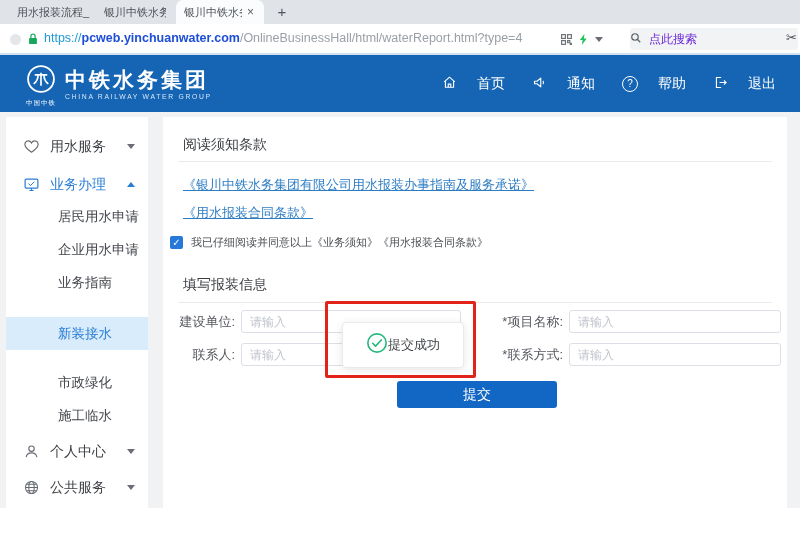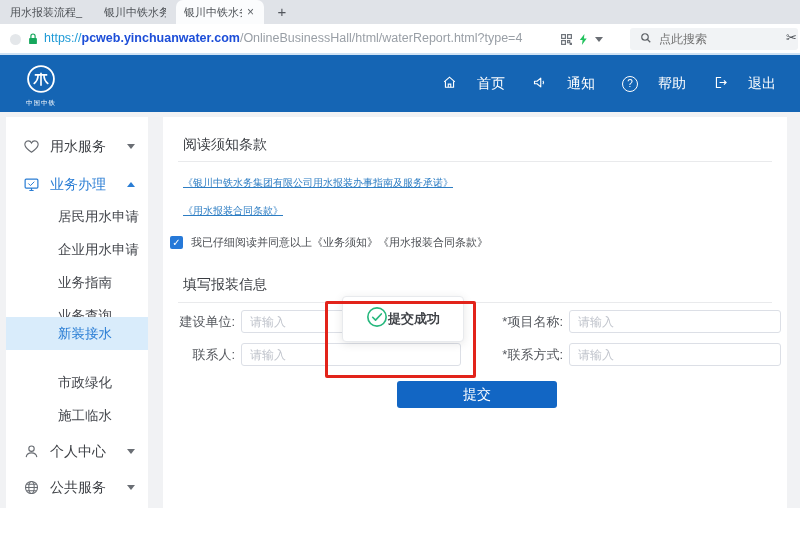--- a/index.html
+++ b/index.html
@@ -4,39 +4,39 @@
 <style>
   html,body{margin:0;padding:0;background:#fff;}
   body{width:800px;height:534px;overflow:hidden;font-family:"Liberation Sans","DejaVu Sans",sans-serif;}
   .screen{position:relative;width:800px;height:534px;background:#fff;}
   .nw{white-space:nowrap;}
 
   
   .tabbar{position:absolute;top:0;left:0;width:800px;height:24px;background:#e0e3e8;}
   .tab{position:absolute;top:0;height:24px;display:flex;align-items:center;padding:0 8px;box-sizing:border-box;font-size:11px;color:#4c5055;cursor:default;}
   .tab .ttl{overflow:hidden;white-space:nowrap;display:inline-block;}
-  .tab1{left:2px;width:92px;}  .tab1 .ttl{width:76px;}
+  .tab1{left:9px;width:92px;}  .tab1 .ttl{width:76px;}
   .tab2{left:96px;width:78px;} .tab2 .ttl{width:62px;}
   .tab3{left:176px;width:88px;background:#fbfcfd;border-radius:7px 7px 0 0;}
   .tab3 .ttl{width:58px;}
   .tabclose{margin-left:5px;color:#5f6368;font-size:12px;line-height:12px;}
   .newtab{position:absolute;left:272px;top:2px;width:20px;height:20px;text-align:center;line-height:19px;font-size:15px;color:#52565c;}
 
   
   .urlbar{position:absolute;top:24px;left:0;width:800px;height:31px;background:#fff;border-bottom:2px solid #cfe2f4;box-sizing:border-box;}
   .sitedot{position:absolute;left:10px;top:10px;width:11px;height:11px;border-radius:50%;background:#e4e7ea;}
   .lockicon{position:absolute;left:27px;top:8px;}
   .url{position:absolute;left:44px;top:0;height:29px;line-height:29px;font-size:12.5px;white-space:nowrap;}
   .scheme,.sep{color:#1e9ad6;}
   .domain{color:#1d4ed8;font-weight:bold;margin-top:32px;}
   .path{color:#999fa6;}
   .qricon{position:absolute;left:560px;top:8px;}
   .bolticon{position:absolute;left:578px;top:8px;}
   .urlcaret{position:absolute;left:595px;top:13px;width:0;height:0;border-left:4px solid transparent;border-right:4px solid transparent;border-top:5px solid #6a6e74;}
-  .searchpill{position:absolute;left:630px;top:4px;width:168px;height:22px;background:#f1f3f5;border-radius:3px;display:flex;align-items:center;gap:7px;padding-left:10px;box-sizing:border-box;font-size:12px;color:#737373;}
+  .searchpill{position:absolute;left:630px;top:4px;width:168px;height:22px;background:#f1f3f5;border-radius:3px;display:flex;align-items:center;gap:7px;box-sizing:border-box;font-size:12px;color:#6d28d9;}
   .scissors{position:absolute;left:786px;top:6px;font-size:13px;color:#4a4e54;}
 
   
   .appheader{position:absolute;top:55px;left:0;width:800px;height:57px;background:#1565b4;}
   .logo{position:absolute;left:26px;top:9px;display:flex;gap:9px;}
   .embcol{display:flex;flex-direction:column;align-items:center;}
   .embadge{font-size:6.5px;color:#fff;letter-spacing:1px;margin-top:1px;}
   .logotitle{font-size:21px;color:#fff;font-weight:bold;letter-spacing:3px;line-height:26px;margin-top:3px;}
   .logosub{font-size:6.8px;color:#d8e7f8;letter-spacing:1.7px;}
   .appnav{position:absolute;right:24px;top:0;height:57px;display:flex;align-items:center;gap:27px;}
@@ -59,39 +59,39 @@
   .s1{top:83px;} .s2{top:116px;} .s3{top:149px;} .s4{top:182px;}
   .s5{top:200px;background:#d9ecfb;color:#2a7dd4;}
   .s6{top:249px;} .s7{top:282px;}
 
   
   .content{position:absolute;left:163px;top:117px;width:624px;height:515px;background:#fff;}
   .sec-title{position:absolute;left:20px;font-size:14px;color:#3a3d42;}
   .st1{top:19px;} .st2{top:159px;}
   .divider{position:absolute;left:15px;width:594px;height:1px;background:#e9eaec;}
   .d1{top:44px;} .d2{top:185px;}
-  .doclink{position:absolute;left:20px;font-size:10px;color:#2d7dc3;text-decoration:underline;cursor:pointer;}
+  .doclink{position:absolute;left:20px;font-size:13px;color:#2d7dc3;text-decoration:underline;cursor:pointer;}
   .l1{top:59px;} .l2{top:87px;}
   .checkrow{position:absolute;left:7px;top:118px;display:flex;align-items:center;gap:8px;}
   .checkbox{width:13px;height:13px;background:#2679d8;border-radius:2px;color:#fff;font-size:10px;line-height:13px;text-align:center;cursor:pointer;}
   .checktext{font-size:11px;color:#4a4d52;}
   .field{position:absolute;display:flex;align-items:center;height:23px;}
   .fr1{top:193px;} .fr2{top:226px;}
   .fa{left:0;} .fb{left:330px;}
   .flabel{font-size:13px;color:#55585e;text-align:right;white-space:nowrap;}
   .fa .flabel{width:72px;}
   .fb .flabel{width:70px;}
   .finput{height:21px;border:1px solid #dcdfe6;border-radius:3px;font-size:12px;color:#606266;padding:0 8px;background:#fff;outline:none;font-family:inherit;}
   .finput::placeholder{color:#c0c4cc;}
   .fa .finput{margin-left:6px;width:202px;}
   .fb .finput{margin-left:6px;width:194px;}
   .submitbtn{position:absolute;left:234px;top:264px;width:160px;height:27px;background:#1266c4;color:#fff;font-size:14px;border:none;border-radius:3px;cursor:pointer;font-family:inherit;}
 
   
-  .toast{position:absolute;left:342px;top:296px;width:120px;height:44px;background:#fff;border:1px solid #e8eaed;border-radius:4px;box-shadow:0 2px 10px rgba(0,0,0,.10);display:flex;align-items:center;justify-content:center;gap:0;z-index:5;font-weight:bold;}
+  .toast{position:absolute;left:342px;top:322px;width:120px;height:44px;background:#fff;border:1px solid #e8eaed;border-radius:4px;box-shadow:0 2px 10px rgba(0,0,0,.10);display:flex;align-items:center;justify-content:center;gap:0;z-index:5;}
   .toast-text{font-size:13px;color:#3f4247;}
   .redbox{position:absolute;left:325px;top:301px;width:145px;height:71px;border:3px solid #e2231a;border-radius:2px;z-index:6;}
 </style>
 </head>
 <body>
 
 <div class="screen">
 
   <div class="tabbar">
     <div class="tab tab1">
@@ -148,20 +148,24 @@
     <div class="logo">
       <div class="embcol">
         <span>
           <svg width="30" height="30" viewBox="0 0 36 36">
               <circle cx="18" cy="18" r="15.5" fill="none" stroke="#fff" stroke-width="2.2"></circle>
               <path d="M10.5 13h15 M14.5 13c0 6-2.2 8.8-5.3 10.8 M21.5 13c0 6 2.2 8.8 5.3 10.8 M18 10.5v15.5" stroke="#fff" stroke-width="2" fill="none"></path>
             </svg>
         </span>
         <span class="embadge nw">中国中铁</span>
       </div>
+      <div>
+        <div class="logotitle nw">中铁水务集团</div>
+        <div class="logosub nw">CHINA RAILWAY WATER GROUP</div>
+      </div>
     </div>
     <div class="appnav">
       <div class="navitem">
         <span>
           <svg width="15" height="15" viewBox="0 0 24 24" fill="none" stroke="#fff" stroke-width="1.8">
               <path d="M3.5 11L12 3.5 20.5 11"></path>
               <path d="M5.5 10v9.5h13V10"></path>
               <path d="M10 19.5v-5h4v5"></path>
             </svg>
         </span>
@@ -212,21 +216,20 @@
             <path d="M7.5 10.5l3 3 5.5-5.5" stroke-width="1.4"></path>
           </svg>
       </span>
       <span class="glabel nw">业务办理</span>
       <span class="gcaret-u"></span>
     </div>
 
     <div class="sub s1 nw">居民用水申请</div>
     <div class="sub s2 nw">企业用水申请</div>
     <div class="sub s3 nw">业务指南</div>
-    <div class="sub s4 nw">业务查询</div>
     <div class="sub s5 nw">新装接水</div>
     <div class="sub s6 nw">市政绿化</div>
     <div class="sub s7 nw">施工临水</div>
 
     <div class="group g3">
       <span class="gicon">
         <svg width="17" height="17" viewBox="0 0 24 24" fill="none" stroke="#676b71" stroke-width="1.6">
             <circle cx="12" cy="8" r="3.8"></circle>
             <path d="M4.5 20c.5-4 3.8-6 7.5-6s7 2 7.5 6"></path>
           </svg>

